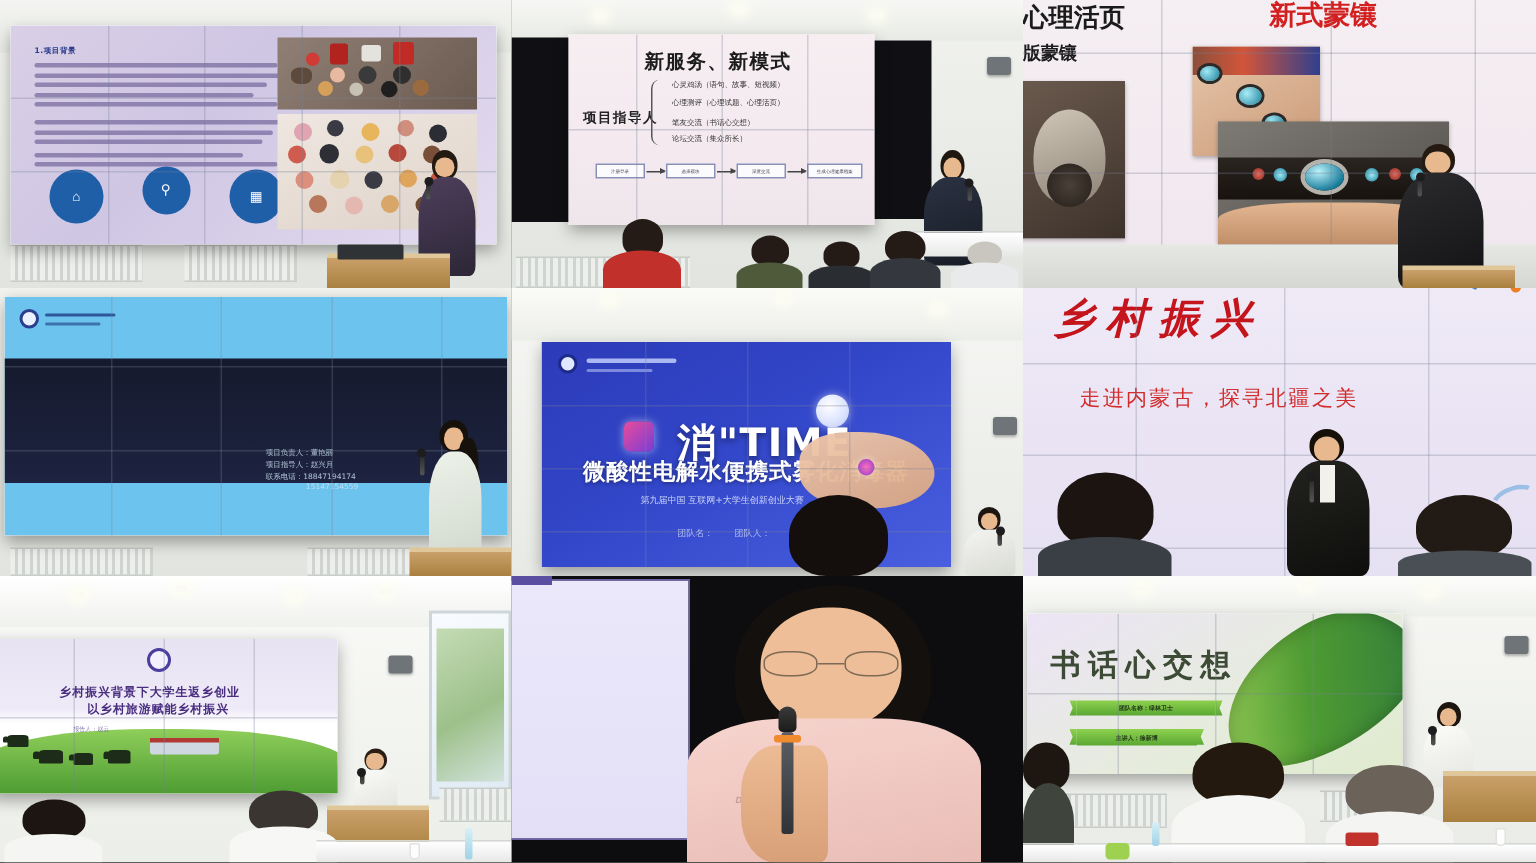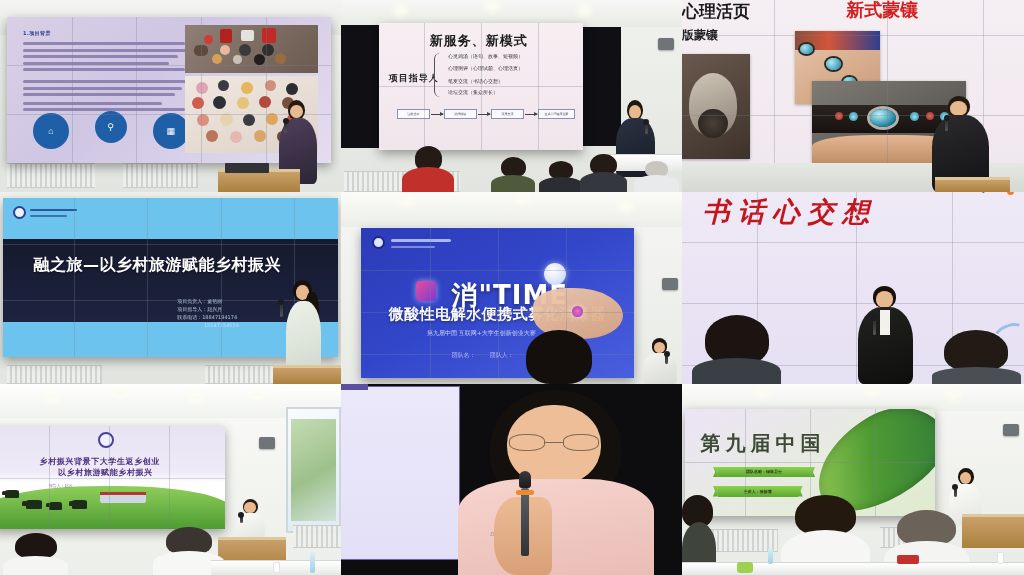--- a/index.html
+++ b/index.html
@@ -482,21 +482,20 @@
     </div>
 
     <div class="screen" style="left:1%;top:3%;width:98%;height:83%;">
       <div class="c4-slide"></div>
       <div class="c4-band" style="top:26%;height:52%;"></div>
 
       <div class="c4-logo" style="left:3%;top:5%;"></div>
       <div class="blurline" style="left:8%;top:7%;width:14%;height:2px;background:#1f3c86;opacity:.8;"></div>
       <div class="blurline" style="left:8%;top:11%;width:11%;height:2px;background:#1f3c86;opacity:.6;"></div>
 
-      <div class="ztext cjk" style="left:9%;top:36%;font-size:16px;color:#ffffff;letter-spacing:.5px;text-shadow:0 1px 2px rgba(0,0,0,.6);">融之旅—以乡村旅游赋能乡村振兴</div>
 
       <div class="zline cjk" style="left:52%;top:63%;font-size:5px;color:#cfe6f5;opacity:.8;">项目负责人：董艳丽</div>
       <div class="zline cjk" style="left:52%;top:68%;font-size:5px;color:#cfe6f5;opacity:.8;">项目指导人：赵兴月</div>
       <div class="zline cjk" style="left:52%;top:73%;font-size:5px;color:#cfe6f5;opacity:.8;">联系电话：18847194174</div>
       <div class="zline cjk" style="left:60%;top:78%;font-size:5px;color:#cfe6f5;opacity:.8;">15147154559</div>
 
       <div class="seams">
         <i class="v" style="left:21%"></i>
           <i class="v" style="left:43%"></i>
         <i class="v" style="left:65%"></i>
@@ -566,22 +565,23 @@
       <div class="head" style="left:28%;top:0;width:42%;height:34%;background:#1d150f;"></div>
       <div class="face" style="left:34%;top:8%;width:30%;height:24%;"></div>
       <div class="body" style="left:4%;top:32%;width:92%;height:68%;background:linear-gradient(160deg,#f4f4f0,#d8dad4);"></div>
       <div class="mic" style="left:64%;top:38%;height:18%;"></div>
     </div>
   </div>
 
   <div class="cell">
     <div class="c6-slide"></div>
 
-    <div class="ztext cjk" style="left:6%;top:1%;font-size:27px;color:#c4141c;letter-spacing:8px;font-style:italic;">书话心交想</div>
-
+    <div class="ztext cjk" style="left:6%;top:1%;font-size:27px;color:#c4141c;letter-spacing:8px;font-style:italic;">乡村振兴</div>
+
+    <div class="ztext cjk" style="left:11%;top:34%;font-size:14px;color:#d22d2d;letter-spacing:1.5px;font-weight:400;">走进内蒙古，探寻北疆之美</div>
 
     <div class="c6-swoosh" style="right:0%;top:-6%;width:46px;height:30px;"></div>
     <div style="position:absolute;right:3%;top:-2%;width:7px;height:7px;border-radius:50%;background:#ef7e22;"></div>
     <div class="c6-swoosh" style="right:-1%;bottom:20%;width:34px;height:22px;border-color:#6aa8dd transparent transparent transparent;opacity:.6;"></div>
 
     <div class="seams">
       <i class="v" style="left:22%"></i>
         <i class="v" style="left:51%"></i>
         <i class="v" style="left:79%"></i>
       <i class="h" style="top:26%"></i>
@@ -706,21 +706,21 @@
       <div class="spot" style="left:78%;top:4%;"></div>
       <div class="speakerbox" style="left:94%;top:21%;"></div>
       <div class="radiator" style="left:2%;width:26%;bottom:12%;height:12%;"></div>
       <div class="radiator" style="left:58%;width:20%;bottom:14%;height:11%;"></div>
     </div>
 
     <div class="screen" style="left:1%;top:13%;width:73%;height:56%;">
       <div class="c9-slide"></div>
       <div class="c9-leaf" style="right:-6%;top:8%;width:56%;height:78%;"></div>
 
-      <div class="ztext cjk" style="left:6%;top:20%;font-size:20px;color:#3c4a36;letter-spacing:5px;">第九届中国</div>
+      <div class="ztext cjk" style="left:6%;top:20%;font-size:20px;color:#3c4a36;letter-spacing:5px;">书话心交想</div>
 
       <div class="ribbon cjk" style="left:13%;top:54%;width:37%;height:10%;">团队名称：绿林卫士</div>
       <div class="ribbon cjk" style="left:13%;top:72%;width:32%;height:10%;">主讲人：徐新博</div>
 
       <div class="seams">
         <i class="v" style="left:24%"></i>
           <i class="v" style="left:50%"></i>
           <i class="v" style="left:76%"></i>
         <i class="h" style="top:50%"></i>
       </div>

